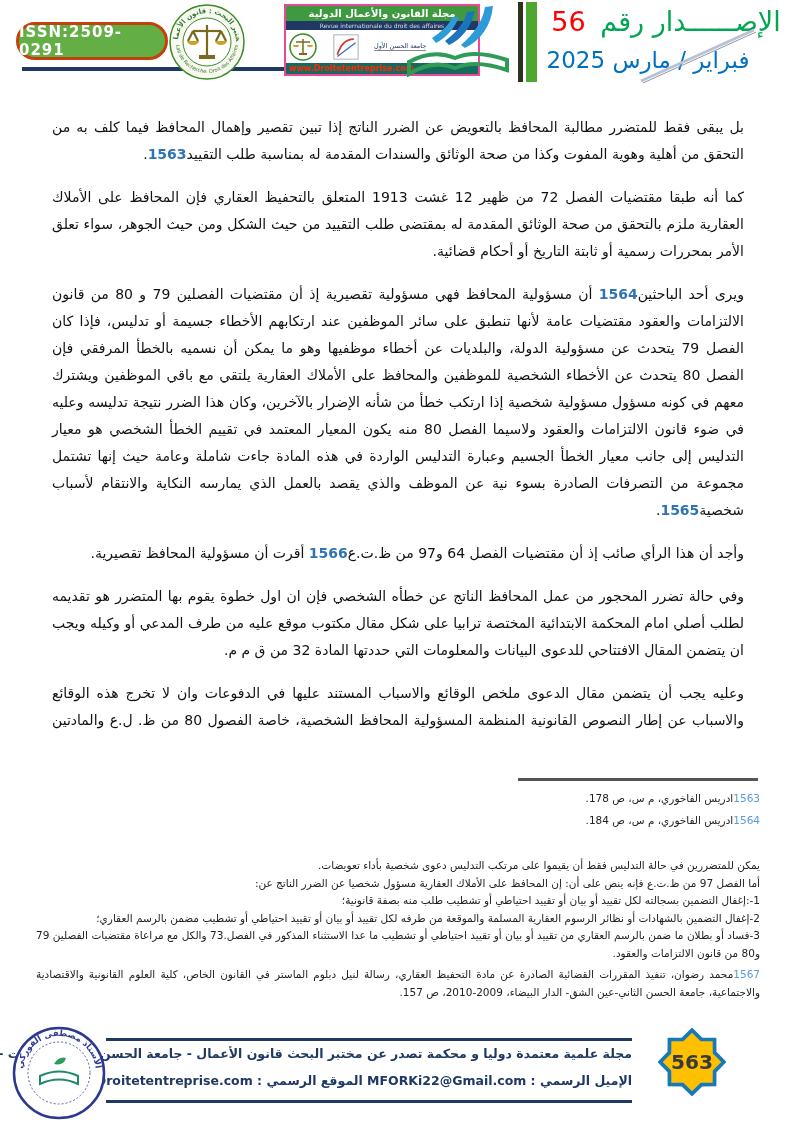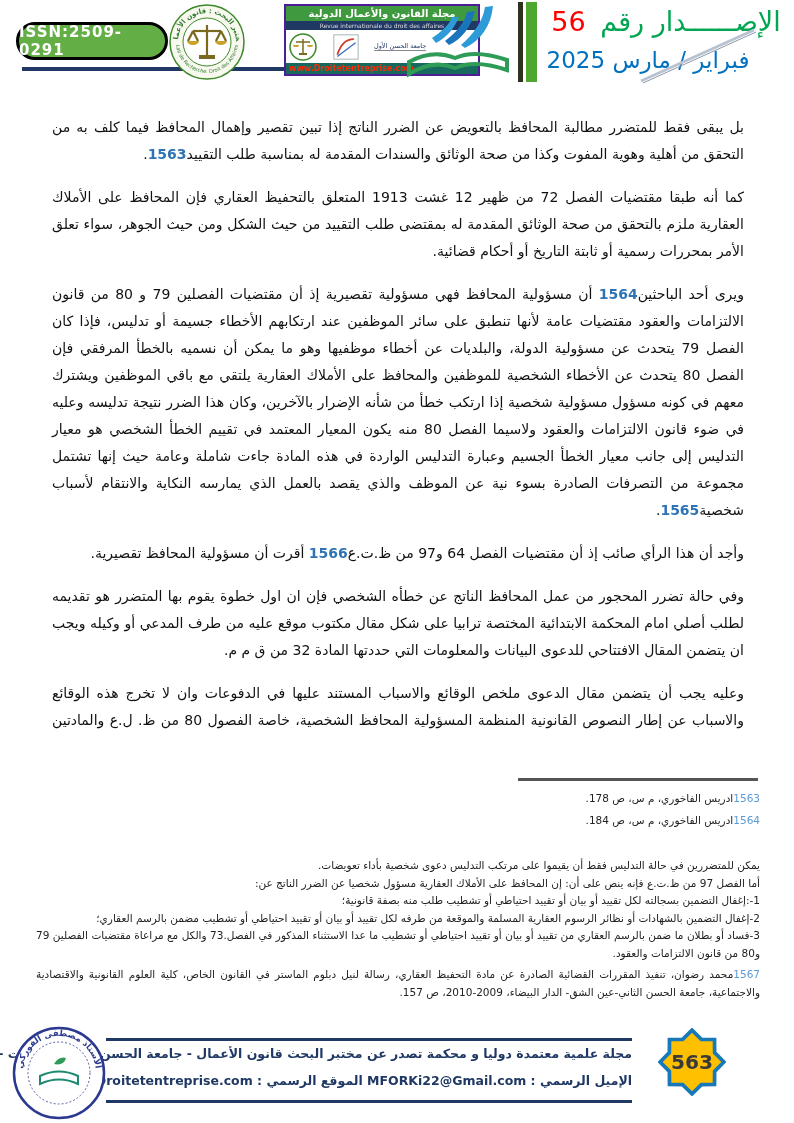--- a/index.html
+++ b/index.html
@@ -1,25 +1,25 @@
 <!DOCTYPE html>
 <html lang="ar"><head>
 <meta charset="utf-8">
 <style>
   html,body{margin:0;padding:0;background:#e8e8e8;}
   .page{position:relative;width:794px;height:1123px;background:#ffffff;overflow:hidden;
         font-family:"DejaVu Sans",sans-serif;margin:0 auto;}
 
   
   .issn-pill{position:absolute;left:16px;top:22px;width:152px;height:38px;background:#63ae45;
-             border:3px solid #000000;border-radius:22px;color:#fff;font-weight:bold;font-size:15px;
+             border:3px solid #c2410c;border-radius:22px;color:#fff;font-weight:bold;font-size:15px;
              display:flex;align-items:center;justify-content:center;letter-spacing:1px;box-sizing:border-box;}
   .header-rule{position:absolute;left:22px;top:67px;width:458px;height:4px;background:#1f3864;}
   .logo-lab{position:absolute;left:168px;top:3px;width:78px;height:78px;}
-  .center-box{position:absolute;left:284px;top:4px;width:196px;height:72px;border:2px solid #4c1d95;
+  .center-box{position:absolute;left:284px;top:4px;width:196px;height:72px;border:2px solid #ec4899;
               background:#fff;box-sizing:border-box;z-index:2;}
   .cb-title{background:#3f9a3f;color:#fff;font-size:10px;font-weight:bold;text-align:center;
             padding:2px 0;direction:rtl;white-space:nowrap;}
   .cb-sub{background:#203864;color:#ddd;font-size:6px;text-align:center;padding:1px 0;white-space:nowrap;}
   .cb-mid{display:flex;align-items:center;gap:15px;height:33px;padding:0 2px;}
   .cb-univ{font-size:6.5px;color:#203864;direction:rtl;line-height:8px;border-bottom:1px solid #888;}
   .cb-web{background:#17695e;color:#ff2a00;font-size:8px;font-weight:bold;padding:1px 3px;white-space:nowrap;}
   .bird-logo{position:absolute;left:405px;top:4px;width:108px;height:76px;z-index:3;}
   .bar-dark{position:absolute;left:518px;top:2px;width:5px;height:80px;background:#30301e;}
   .bar-green{position:absolute;left:526px;top:2px;width:11px;height:80px;background:#4ea72e;}

